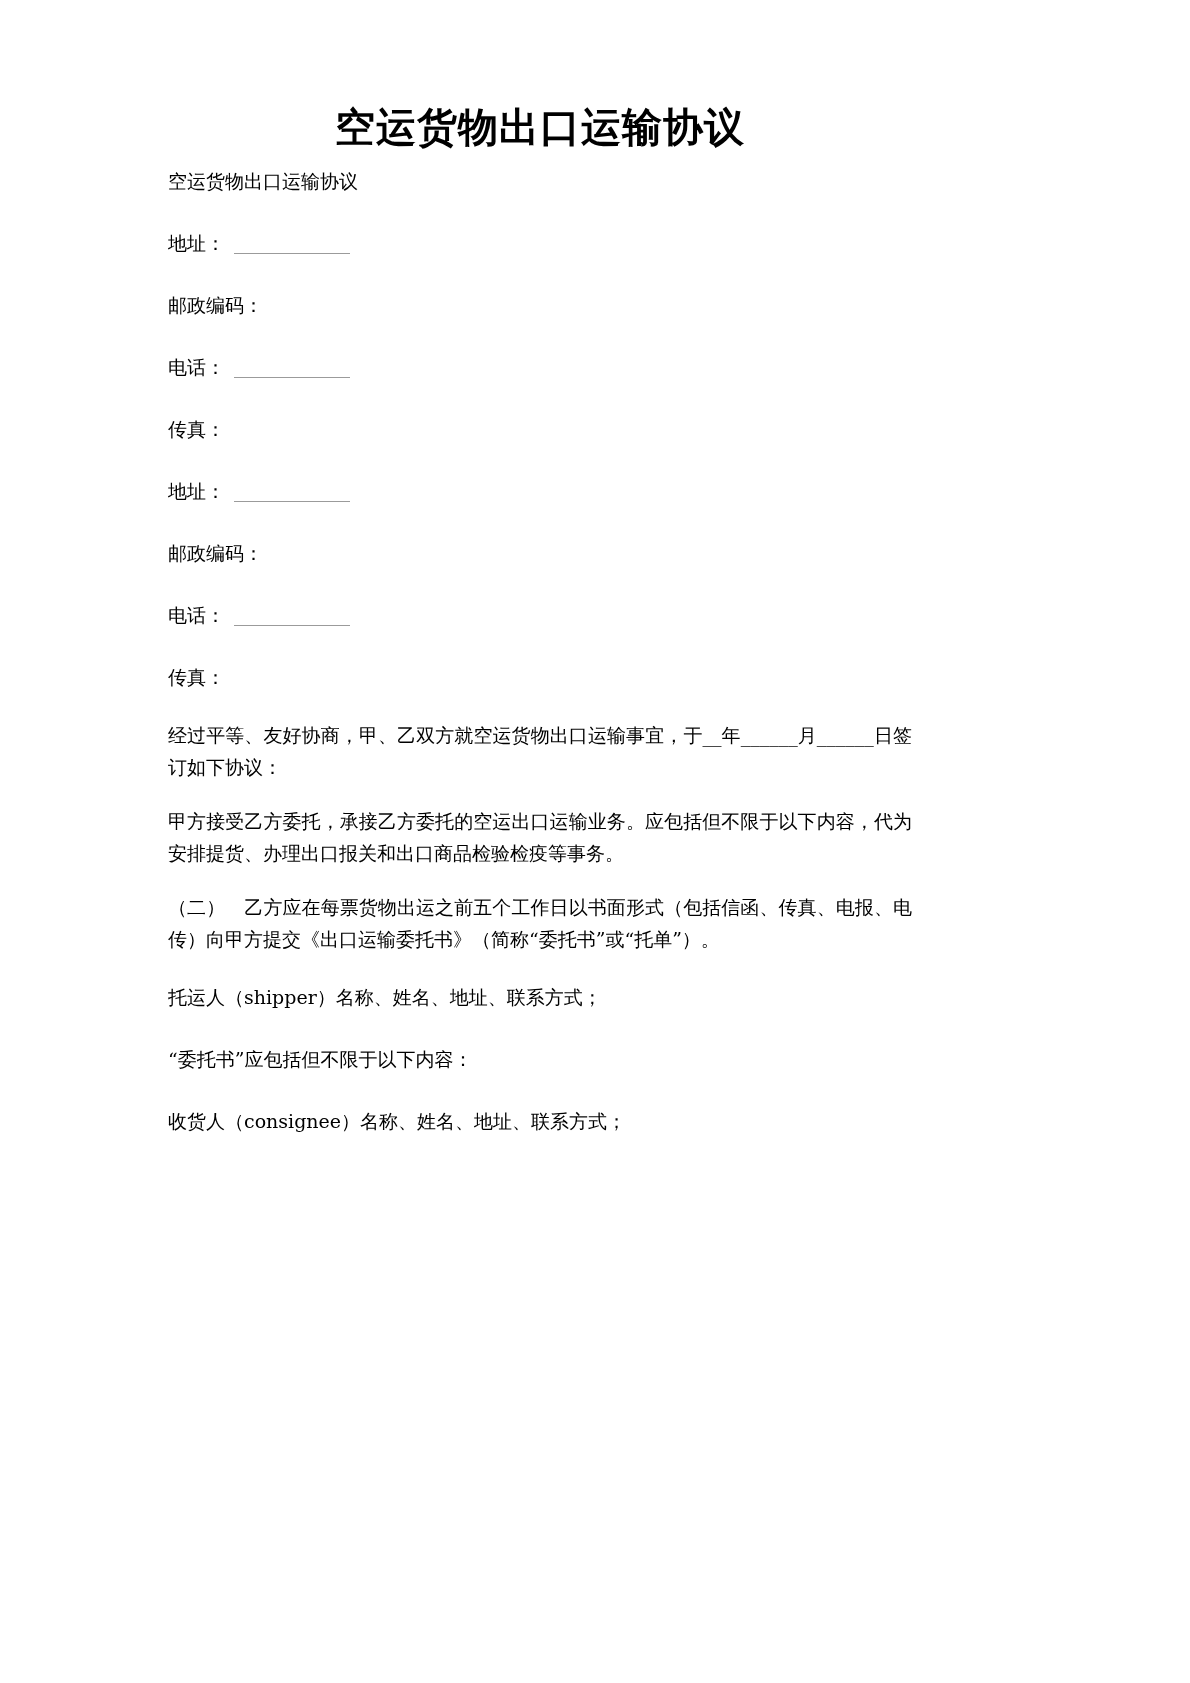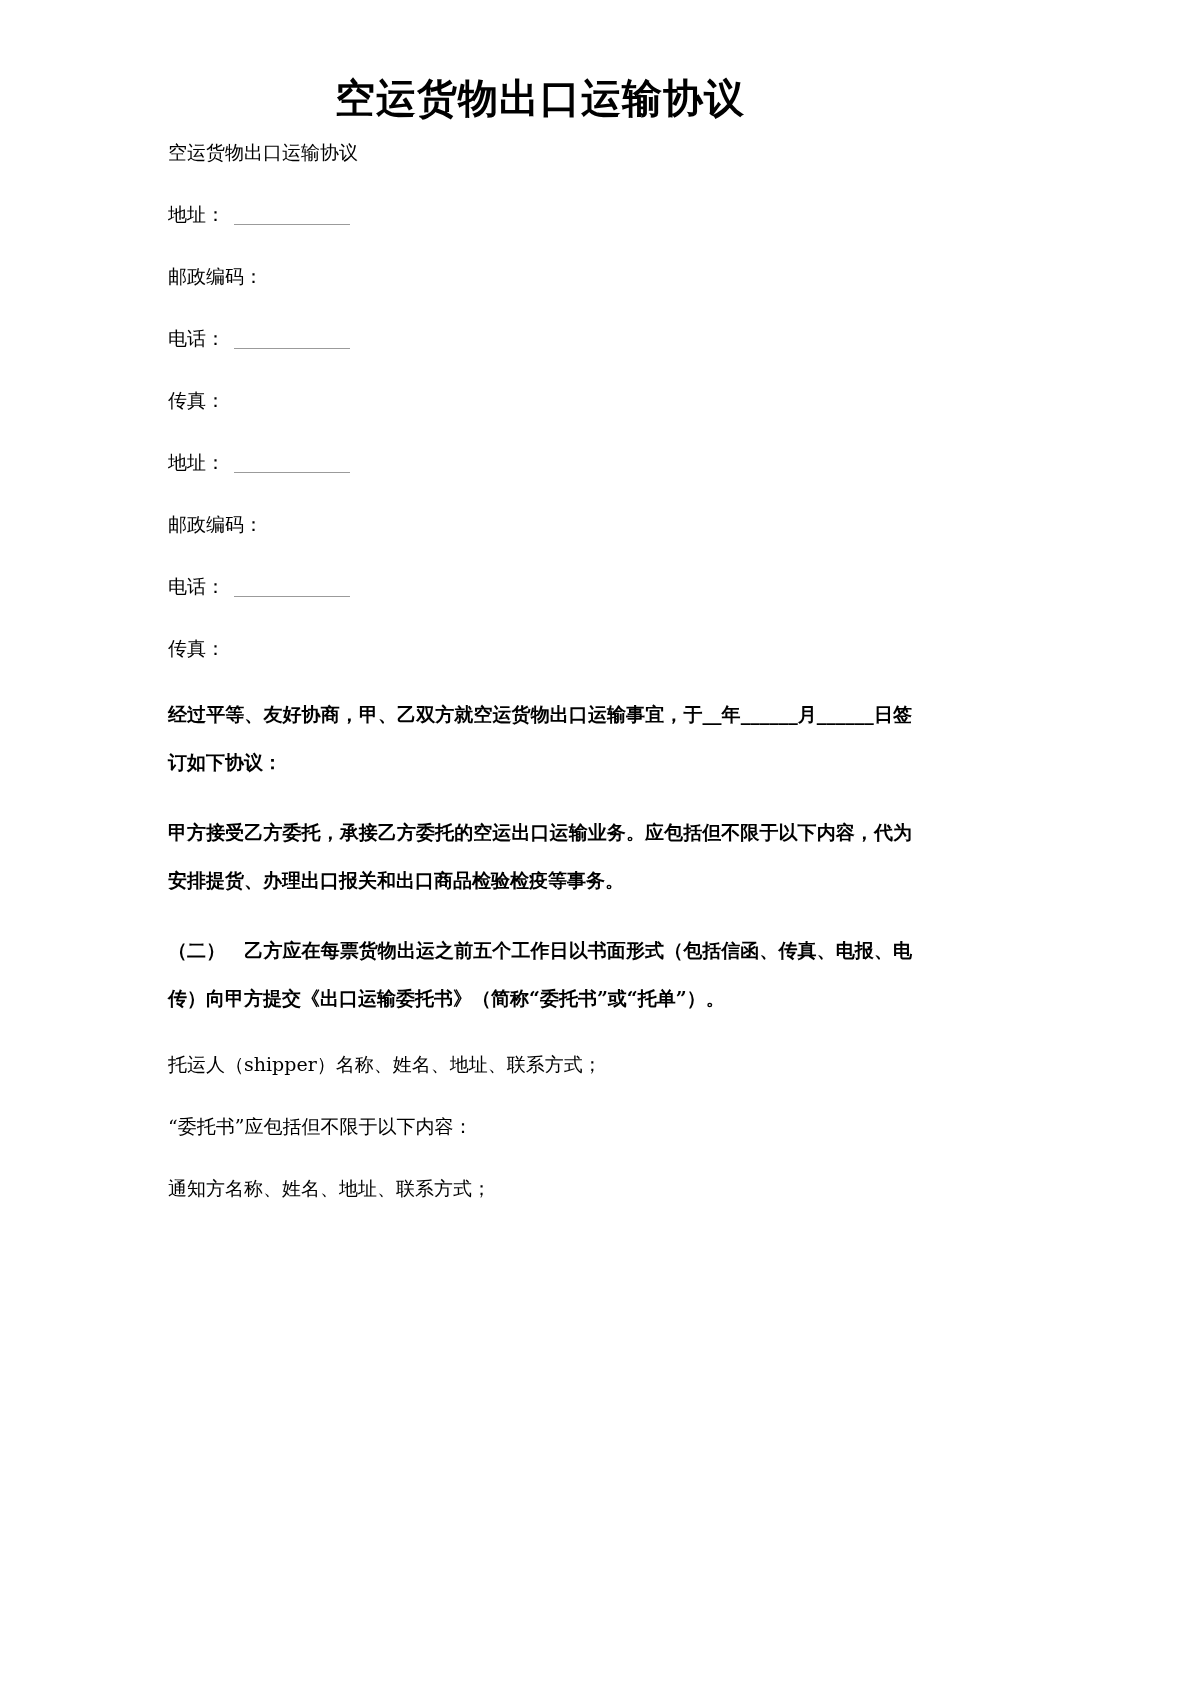--- a/index.html
+++ b/index.html
@@ -6,45 +6,44 @@
     margin: 0;
     padding: 0;
     background: #ffffff;
   }
   .page {
     position: relative;
     width: 1080px;
     height: 1683px;
     box-sizing: border-box;
     background: #ffffff;
-    padding: 74px 168px 0 168px;
+    padding: 103px 168px 0 168px;
     overflow: hidden;
     font-family: "DejaVu Serif", "Liberation Serif", serif;
     color: #000000;
   }
   .doc-title {
     font-size: 40px;
     line-height: 48px;
     font-weight: bold;
     text-align: center;
     margin: 0 0 10px 0;
     letter-spacing: 1px;
   }
   .line {
     font-size: 19px;
     line-height: 40px;
     margin: 0 0 22px 0;
     text-align: left;
   }
   .para {
     font-size: 19px;
-    line-height: 48px;
+    line-height: 32px;
     margin: 0 0 22px 0;
     text-align: justify;
-    font-weight: bold;
   }
   .blank {
     display: inline-block;
     width: 116px;
     height: 2px;
     border-bottom: 1px solid #9b9b9b;
     margin-left: 9px;
     vertical-align: -4px;
   }
 </style>
@@ -79,17 +78,17 @@
 
 
   <p class="para">甲方接受乙方委托，承接乙方委托的空运出口运输业务。应包括但不限于以下内容，代为安排提货、办理出口报关和出口商品检验检疫等事务。</p>
 
   <p class="para">（二）　乙方应在每票货物出运之前五个工作日以书面形式（包括信函、传真、电报、电传）向甲方提交《出口运输委托书》（简称“委托书”或“托单”）。</p>
 
   <p class="line">托运人（shipper）名称、姓名、地址、联系方式；</p>
 
   <p class="line">“委托书”应包括但不限于以下内容：</p>
 
+  <p class="line">收货人（consignee）名称、姓名、地址、联系方式；</p>
 
-  <p class="line">通知方名称、姓名、地址、联系方式；</p>
 
 
 </div>
 
 </body></html>

